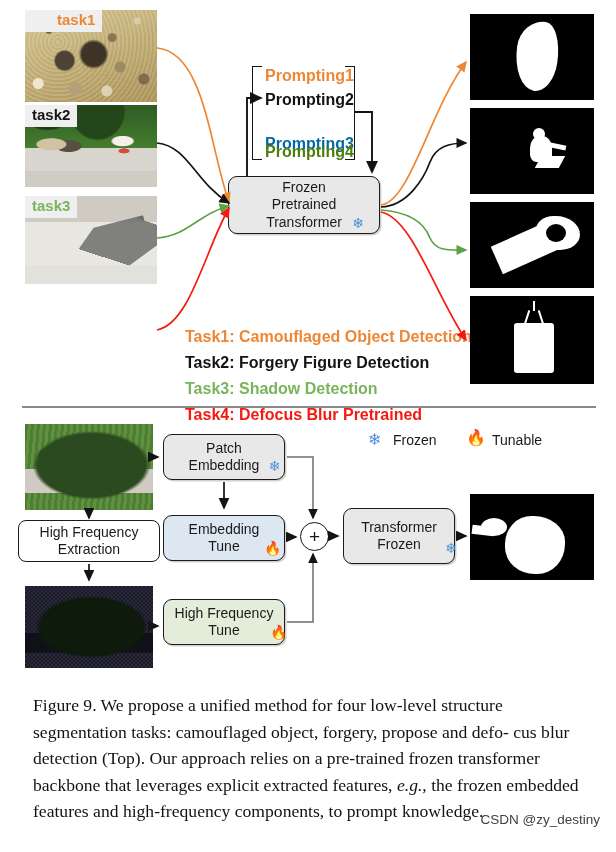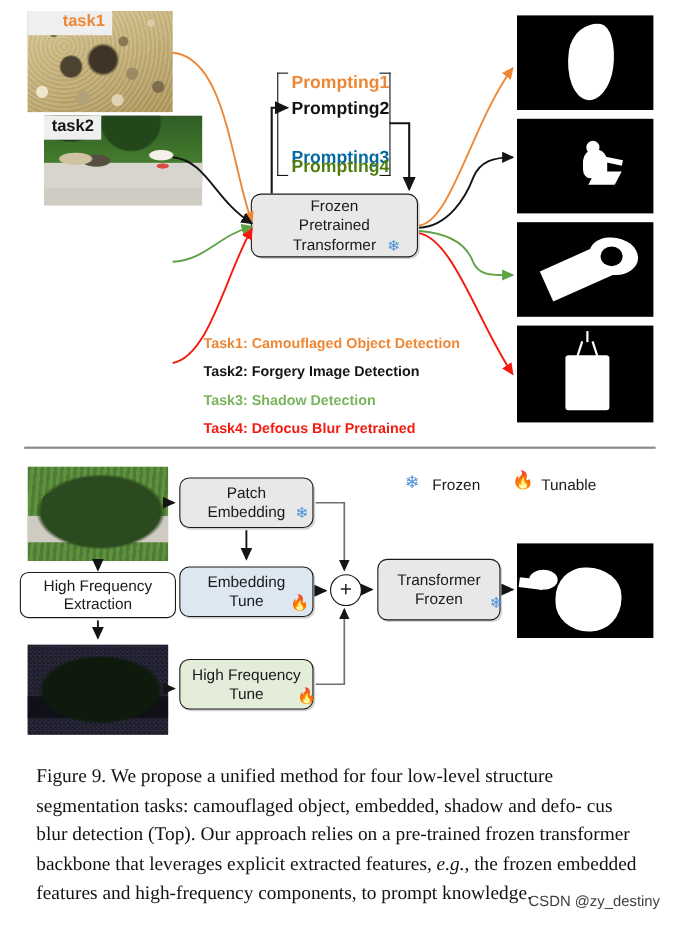--- a/index.html
+++ b/index.html
@@ -139,21 +139,21 @@
     white-space:nowrap;line-height:1;
   }
   .bracket{position:absolute;border:1.8px solid #141414;width:9px;}
   .bracket.l{border-right:none;}
   .bracket.r{border-left:none;}
 
   
   .legend-item{position:absolute;font-size:14px;white-space:nowrap;line-height:1;}
 
   
-  .tasklegend{position:absolute;font-size:13px;font-weight:700;white-space:nowrap;line-height:1;}
+  .tasklegend{position:absolute;font-size:16px;font-weight:700;white-space:nowrap;line-height:1;margin-top:24px;}
 
   
   .divider{position:absolute;height:1.6px;background:#8a8a8a;}
 
   
   .caption{
     position:absolute;left:33px;top:692px;width:552px;
     font-family:"Liberation Serif",serif;font-size:17.6px;line-height:26.5px;
     color:#121212;text-align:left;
   }
@@ -170,46 +170,50 @@
 </head>
 <body>
 
 <div class="fig">
 
   <div class="thumb" style="left:25px;top:10px;width:132px;height:92px;">
     <div class="tex-gravel"></div>
     <span class="tag" style="color:#ED8735;padding-left:32px;">task1</span>
   </div>
 
-  <div class="thumb" style="left:40px;top:105px;width:144px;height:82px;">
+  <div class="thumb" style="left:25px;top:105px;width:132px;height:82px;">
     <div class="tex-park"></div>
     <span class="tag" style="color:#141414;">task2</span>
   </div>
 
+  <div class="thumb" style="left:25px;top:196px;width:132px;height:88px;">
+    <div class="tex-shadow"></div>
+    <span class="tag" style="color:#79B45C;">task3</span>
+  </div>
 
 
   <div class="bracket l" style="left:252px;top:66px;height:92px;"></div>
   <div class="bracket r" style="left:345px;top:66px;height:92px;"></div>
 
   <div class="prompt-row" style="left:265px;top:68px;color:#ED8735;">Prompting1</div>
   <div class="prompt-row" style="left:265px;top:92px;color:#141414;">Prompting2</div>
   <div class="prompt-row" style="left:265px;top:136px;color:#0369a1;">Prompting3</div>
   <div class="prompt-row" style="left:265px;top:144px;color:#4d7c0f;">Prompting4</div>
 
   <div class="box gray" style="left:228px;top:176px;width:152px;height:58px;">
     <div class="inner">
       <div>Frozen</div>
       <div>Pretrained</div>
       <div>Transformer</div>
       <span class="glyph sf" style="right:-18px;bottom:1px;color:#4A90D9;">❄</span>
     </div>
   </div>
 
   <div class="tasklegend" style="left:185px;top:305px;color:#ED8735;">Task1: Camouflaged Object Detection</div>
-  <div class="tasklegend" style="left:185px;top:331px;color:#141414;">Task2: Forgery Image Detection</div>
+  <div class="tasklegend" style="left:185px;top:331px;color:#141414;">Task2: Forgery Figure Detection</div>
   <div class="tasklegend" style="left:185px;top:357px;color:#79B45C;">Task3: Shadow Detection</div>
   <div class="tasklegend" style="left:185px;top:383px;color:#F41A10;">Task4: Defocus Blur Pretrained</div>
 
   <div class="mask" style="left:470px;top:14px;width:124px;height:86px;">
     <div class="blob" style="left:46px;top:7px;width:42px;height:70px;
                 border-radius:60% 40% 45% 55%/40% 55% 45% 60%;transform:rotate(8deg);"></div>
   </div>
 
   <div class="mask" style="left:470px;top:108px;width:124px;height:86px;">
     <div class="blob" style="left:60px;top:28px;width:22px;height:26px;border-radius:45% 45% 20% 30%;"></div>
@@ -348,21 +352,21 @@
 
     <path d="M287,537 L296,537" fill="none" stroke="#141414" stroke-width="1.7" marker-end="url(#ah-b)"></path>
 
     <path d="M329,536 L338,536" fill="none" stroke="#141414" stroke-width="1.7" marker-end="url(#ah-b)"></path>
 
     <path d="M457,536 L466,536" fill="none" stroke="#141414" stroke-width="1.7" marker-end="url(#ah-b)"></path>
   </svg>
 
   <div class="caption">
     <span>Figure 9. We propose a unified method for four low-level structure</span>
-    <span>segmentation tasks: camouflaged object, embedded, shadow and defo-</span>
+    <span>segmentation tasks: camouflaged object, forgery, propose and defo-</span>
     <span>cus blur detection (Top). Our approach relies on a pre-trained frozen</span>
     <span>transformer backbone that leverages explicit extracted features, </span><i>e.g.</i><span>, </span>
     <span>the frozen embedded features and high-frequency components, to</span>
     <span>prompt knowledge.</span>
   </div>
 
   <div class="watermark">CSDN @zy_destiny</div>
 
 </div>
 

